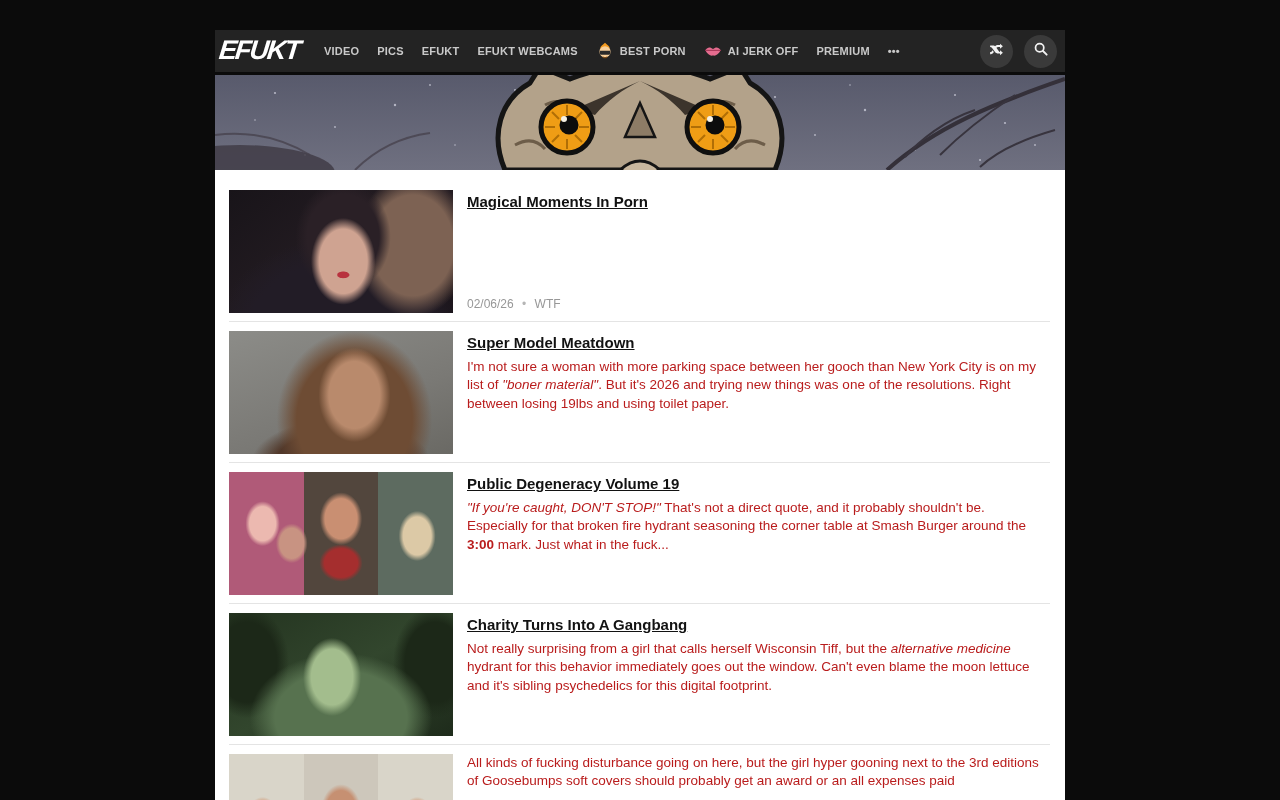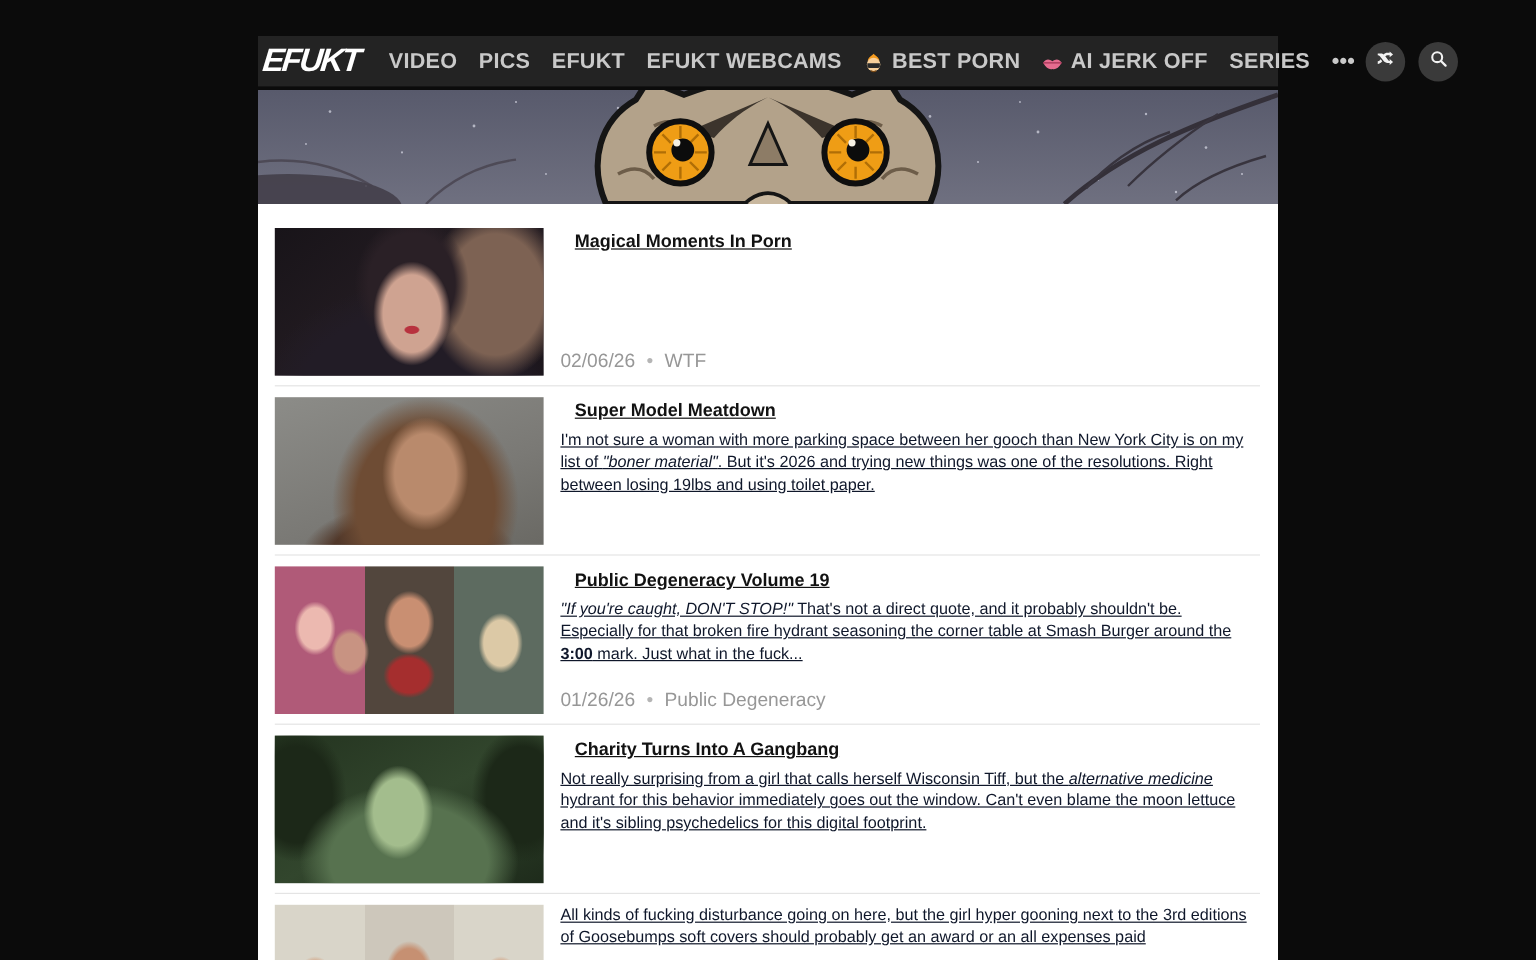--- a/index.html
+++ b/index.html
@@ -2,38 +2,38 @@
 <html><head>
 <meta charset="utf-8">
 <style>
   html,body{margin:0;padding:0;background:#050505;}
   .page{width:1280px;height:800px;overflow:hidden;margin:0 auto;background:#0b0b0b;position:relative;font-family:"Liberation Sans",sans-serif;}
   .shell{width:850px;margin:0 auto;}
 
   
   .navbar{margin-top:30px;height:42px;background:#232323;display:flex;align-items:center;box-sizing:border-box;padding-right:8px;}
   .logo{color:#fff;font-size:27px;font-weight:bold;font-style:italic;letter-spacing:-2px;padding:0 16px 2px 4px;transform:skewX(-6deg);cursor:pointer;}
-  .nav-item{color:#c9c9c9;font-size:18px;font-weight:bold;letter-spacing:.2px;margin:0 9px;display:flex;align-items:flex-end;gap:6px;cursor:pointer;white-space:nowrap;}
+  .nav-item{color:#c9c9c9;font-size:11px;font-weight:bold;letter-spacing:.2px;margin:0 9px;display:flex;align-items:center;gap:6px;cursor:pointer;white-space:nowrap;}
   .nav-item .ic{display:inline-flex;width:18px;height:18px;align-items:center;justify-content:center;}
   .nav-actions{margin-left:auto;display:flex;gap:11px;}
   .circle-btn{width:33px;height:33px;border-radius:50%;background:#3a3a3a;display:flex;align-items:center;justify-content:center;cursor:pointer;}
 
   
   .banner{height:95px;margin-top:3px;position:relative;overflow:hidden;background:#5f6071;box-shadow:inset 0 2px 0 #141414, inset 0 -2px 0 #141414;cursor:pointer;}
   .banner svg{display:block;width:100%;height:100%;}
 
   
   .main{background:#fff;padding:20px 15px 0 14px;box-sizing:border-box;min-height:630px;}
   .row{display:flex;padding-bottom:8px;border-bottom:1px solid #e4e4e4;margin-bottom:9px;}
   .row:last-child{border-bottom:none;}
   .thumb{width:224px;height:123px;flex:0 0 224px;overflow:hidden;background:#101010;cursor:pointer;}
   .info{flex:1;padding-left:14px;display:flex;flex-direction:column;min-width:0;}
-  .title{font-size:15px;font-weight:bold;color:#121212;text-decoration:underline;margin:3px 12px 7px;cursor:pointer;display:inline-block;align-self:flex-start;}
-  .desc{font-size:13.5px;color:#0f172a;line-height:1.37;max-width:578px;text-decoration:underline;}
-  .meta{margin-top:auto;font-size:16px;color:#979797;padding-bottom:2px;}
+  .title{font-size:15px;font-weight:bold;color:#121212;text-decoration:underline;margin:3px 0 7px;cursor:pointer;display:inline-block;align-self:flex-start;}
+  .desc{font-size:13.5px;color:#b91c1c;line-height:1.37;max-width:578px;}
+  .meta{margin-top:auto;font-size:12px;color:#979797;padding-bottom:2px;}
   .meta .sep{margin:0 5px;color:#b5b5b5;}
 
   
   .t1{background:
     radial-gradient(9px 5px at 51% 69%, #b8323e 0 60%, rgba(0,0,0,0) 75%),
     radial-gradient(52px 70px at 51% 58%, #cfa391 0 46%, rgba(0,0,0,0) 62%),
     radial-gradient(72px 85px at 51% 38%, #2a2026 0 50%, rgba(0,0,0,0) 66%),
     radial-gradient(85px 105px at 82% 45%, #7d6253 0 48%, rgba(0,0,0,0) 68%),
     radial-gradient(150px 110px at 50% 112%, #221c26 0 60%, rgba(0,0,0,0) 82%),
     linear-gradient(140deg,#181419,#251d23 55%,#191318);}
@@ -103,21 +103,21 @@
     <span class="ic">
               <svg width="20" height="14" viewBox="0 0 28 18">
                 <path d="M2 8 C6 2 10 3 14 6 C18 3 22 2 26 8 C22 15 18 17 14 16 C10 17 6 15 2 8 Z" fill="#e56c8f"></path>
                 <path d="M2 8 C8 8 20 8 26 8" stroke="#a33354" stroke-width="1.6" fill="none"></path>
               </svg>
             </span>
     <span class="lbl">AI JERK OFF</span>
   </span>
           <span class="nav-item">
 
-    <span class="lbl">SERIES</span>
+    <span class="lbl">PREMIUM</span>
   </span>
           <span class="nav-item">
 
     <span class="lbl">•••</span>
   </span>
         </div>
       <div class="nav-actions">
         <div class="circle-btn">
           <span class="ic">
             <svg width="17" height="17" viewBox="0 0 24 24">
@@ -215,25 +215,20 @@
     <div class="info">
       <a class="title">Super Model Meatdown</a>
       <div class="desc"><span>I'm not sure a woman with more parking space between her gooch than New York City is on my list of </span><em>"boner material"</em><span>. But it's 2026 and trying new things was one of the resolutions. Right between losing 19lbs and using toilet paper.</span></div>
     </div>
   </article>
           <article class="row">
     <a class="thumb t3"></a>
     <div class="info">
       <a class="title">Public Degeneracy Volume 19</a>
       <div class="desc"><em>"If you're caught, DON'T STOP!"</em><span> That's not a direct quote, and it probably shouldn't be. Especially for that broken fire hydrant seasoning the corner table at Smash Burger around the </span><strong>3:00</strong><span> mark. Just what in the fuck...</span></div>
-      <div class="meta">
-        <span class="date">01/26/26</span>
-        <span class="sep">•</span>
-        <a class="cat">Public Degeneracy</a>
-      </div>
     </div>
   </article>
           <article class="row">
     <a class="thumb t4"></a>
     <div class="info">
       <a class="title">Charity Turns Into A Gangbang</a>
       <div class="desc"><span>Not really surprising from a girl that calls herself Wisconsin Tiff, but the </span><em>alternative medicine</em><span> hydrant for this behavior immediately goes out the window. Can't even blame the moon lettuce and it's sibling psychedelics for this digital footprint.</span></div>
     </div>
   </article>
           <article class="row">

